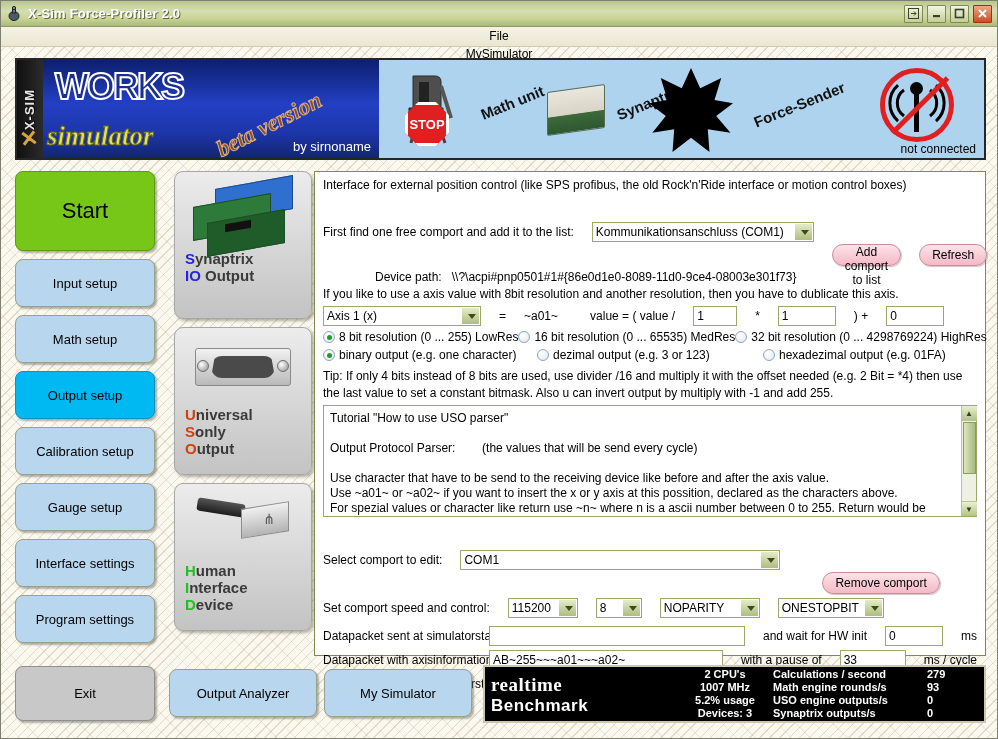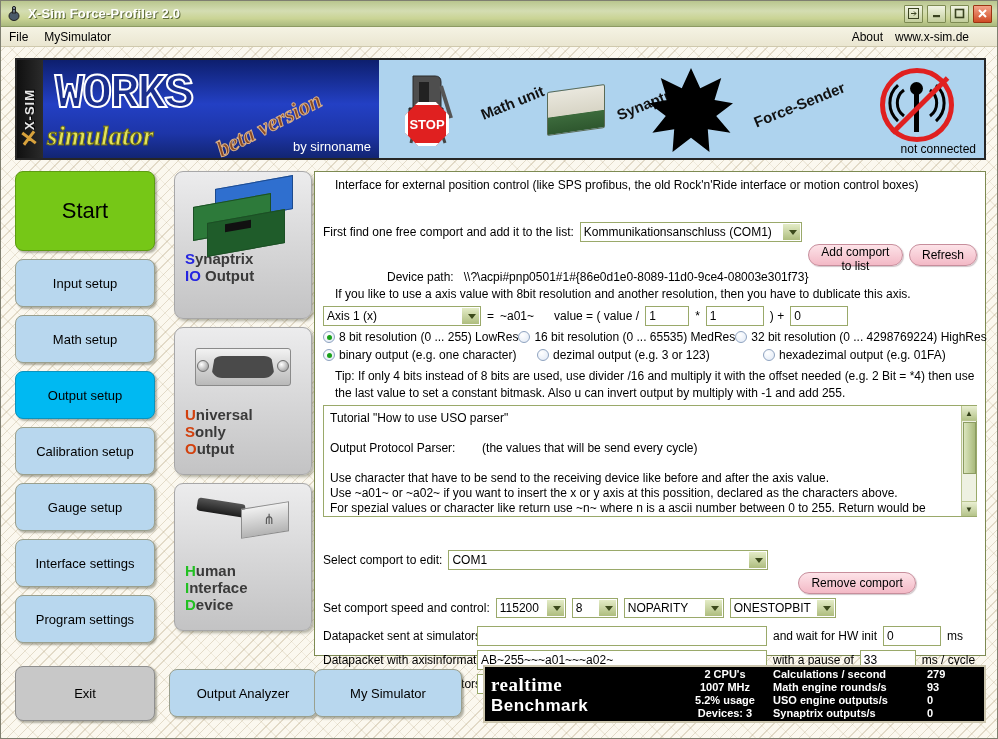--- a/index.html
+++ b/index.html
@@ -42,21 +42,21 @@
     background:linear-gradient(to bottom,#f3a48a,#cf4a24);
     border-color:#9b3312; color:#fff; font-weight:bold;
   }
   .win-btn svg { display:block; }
 
   
   .menubar {
     position:absolute; left:0; top:26px; width:996px; height:20px;
     background:linear-gradient(to bottom,#f5f3e4,#eae6d1);
     border-bottom:1px solid #cfc9ad;
-    display:flex; align-items:center; font-size:12px;
+    display:flex; align-items:center; font-size:12px;flex-direction:column;
   }
   .menu-item { padding:2px 8px; cursor:pointer; }
   .menu-right { margin-left:auto; display:flex; gap:12px; padding-right:28px; }
 
   
   .banner {
     position:absolute; left:14px; top:57px; width:971px; height:102px;
     border:2px solid #262626; display:flex; overflow:hidden;
   }
   .banner-left {
@@ -73,23 +73,23 @@
     transform:rotate(-90deg); white-space:nowrap;
     color:#e8e8e8; font-weight:bold; font-size:13px; letter-spacing:1px;
     text-shadow:1px 1px 0 #000;
   }
   .xsim-x {
     position:absolute; left:3px; bottom:6px; font-size:22px; font-weight:bold;
     color:#d8a23c; transform:rotate(-8deg);
   }
   .works {
     position:absolute; left:38px; top:6px;
-    font-size:49px; font-weight:bold; letter-spacing:-2px;
+    font-size:36px; font-weight:bold; letter-spacing:-2px;
     color:#1b2f8e; -webkit-text-stroke:2px #ffffff;
-    font-family:Liberation Mono, monospace;
+    font-family:Liberation Sans, sans-serif;
   }
   .simulator {
     position:absolute; left:30px; top:61px;
     font-size:27px; font-style:italic; font-weight:bold;
     color:#e2e25a; -webkit-text-stroke:1px #6a6a1a;
     font-family:"Liberation Serif", serif;
   }
   .beta {
     position:absolute; left:195px; top:52px;
     transform:rotate(-27deg);
@@ -234,22 +234,22 @@
   .usb .trident {
     position:absolute; right:14px; top:14px; font-size:14px; color:#5a5a5a;
   }
 
   
   .main {
     position:absolute; left:313px; top:170px; width:672px; height:485px;
     background:#fff; border:1px solid #7d8a52;
   }
   .main .pad { padding:6px 8px 0 8px; }
-  .line { line-height:15px; margin:0 0 2px 12px; }
-  .row { display:flex; align-items:center; gap:6px; margin:4px 0; }
+  .line { line-height:15px; margin:0 0 2px 0; }
+  .row { display:flex; align-items:center; gap:18px; margin:4px 0; }
 
   select, input[type=text] {
     font-family:"Liberation Sans", sans-serif; font-size:12px;
     border:1px solid #9aa96a; background:#fff; color:#000;
     height:20px; padding:0 3px; outline:none;
   }
   select {
     -webkit-appearance:none; appearance:none;
     background-image:
       linear-gradient(to bottom,#e4ecc7,#aebd7e),
@@ -615,36 +615,36 @@
         <input type="text" style="width: 290px;" value="">
         <span class="lbl">and wait for HW init</span>
         <input type="text" style="width: 58px;" value="0">
         <span class="lbl">ms</span>
       </div>
 
       <div class="row">
         <span class="lbl" style="width:148px">Datapacket with axisinformations:</span>
         <input type="text" style="width: 290px;" value="AB~255~~~a01~~~a02~">
         <span class="lbl">with a pause of</span>
-        <input type="text" style="width: 56px;" value="33">
+        <input type="text" style="width: 66px;" value="33">
         <span class="lbl">ms / cycle</span>
       </div>
 
       <div class="row">
         <span class="lbl" style="width:148px">Datapacket sent at simulatorstop:</span>
         <input type="text" style="width: 290px;" value="">
         <span class="lbl">and wait for HW stop</span>
         <input type="text" style="width: 52px;" value="0">
         <span class="lbl">ms</span>
       </div>
     </div>
   </div>
 
   <div class="bottom-btn" style="left:168px">Output Analyzer</div>
-  <div class="bottom-btn" style="left:313px">My Simulator</div>
+  <div class="bottom-btn" style="left:323px">My Simulator</div>
 
   <div class="bench">
     <div class="bench-logo">
       <div class="r1">realtime</div>
       <div class="r2">Benchmark</div>
     </div>
     <div class="bench-col cpu">
       <div>2 CPU's</div>
       <div>1007 MHz</div>
       <div>5.2% usage</div>

